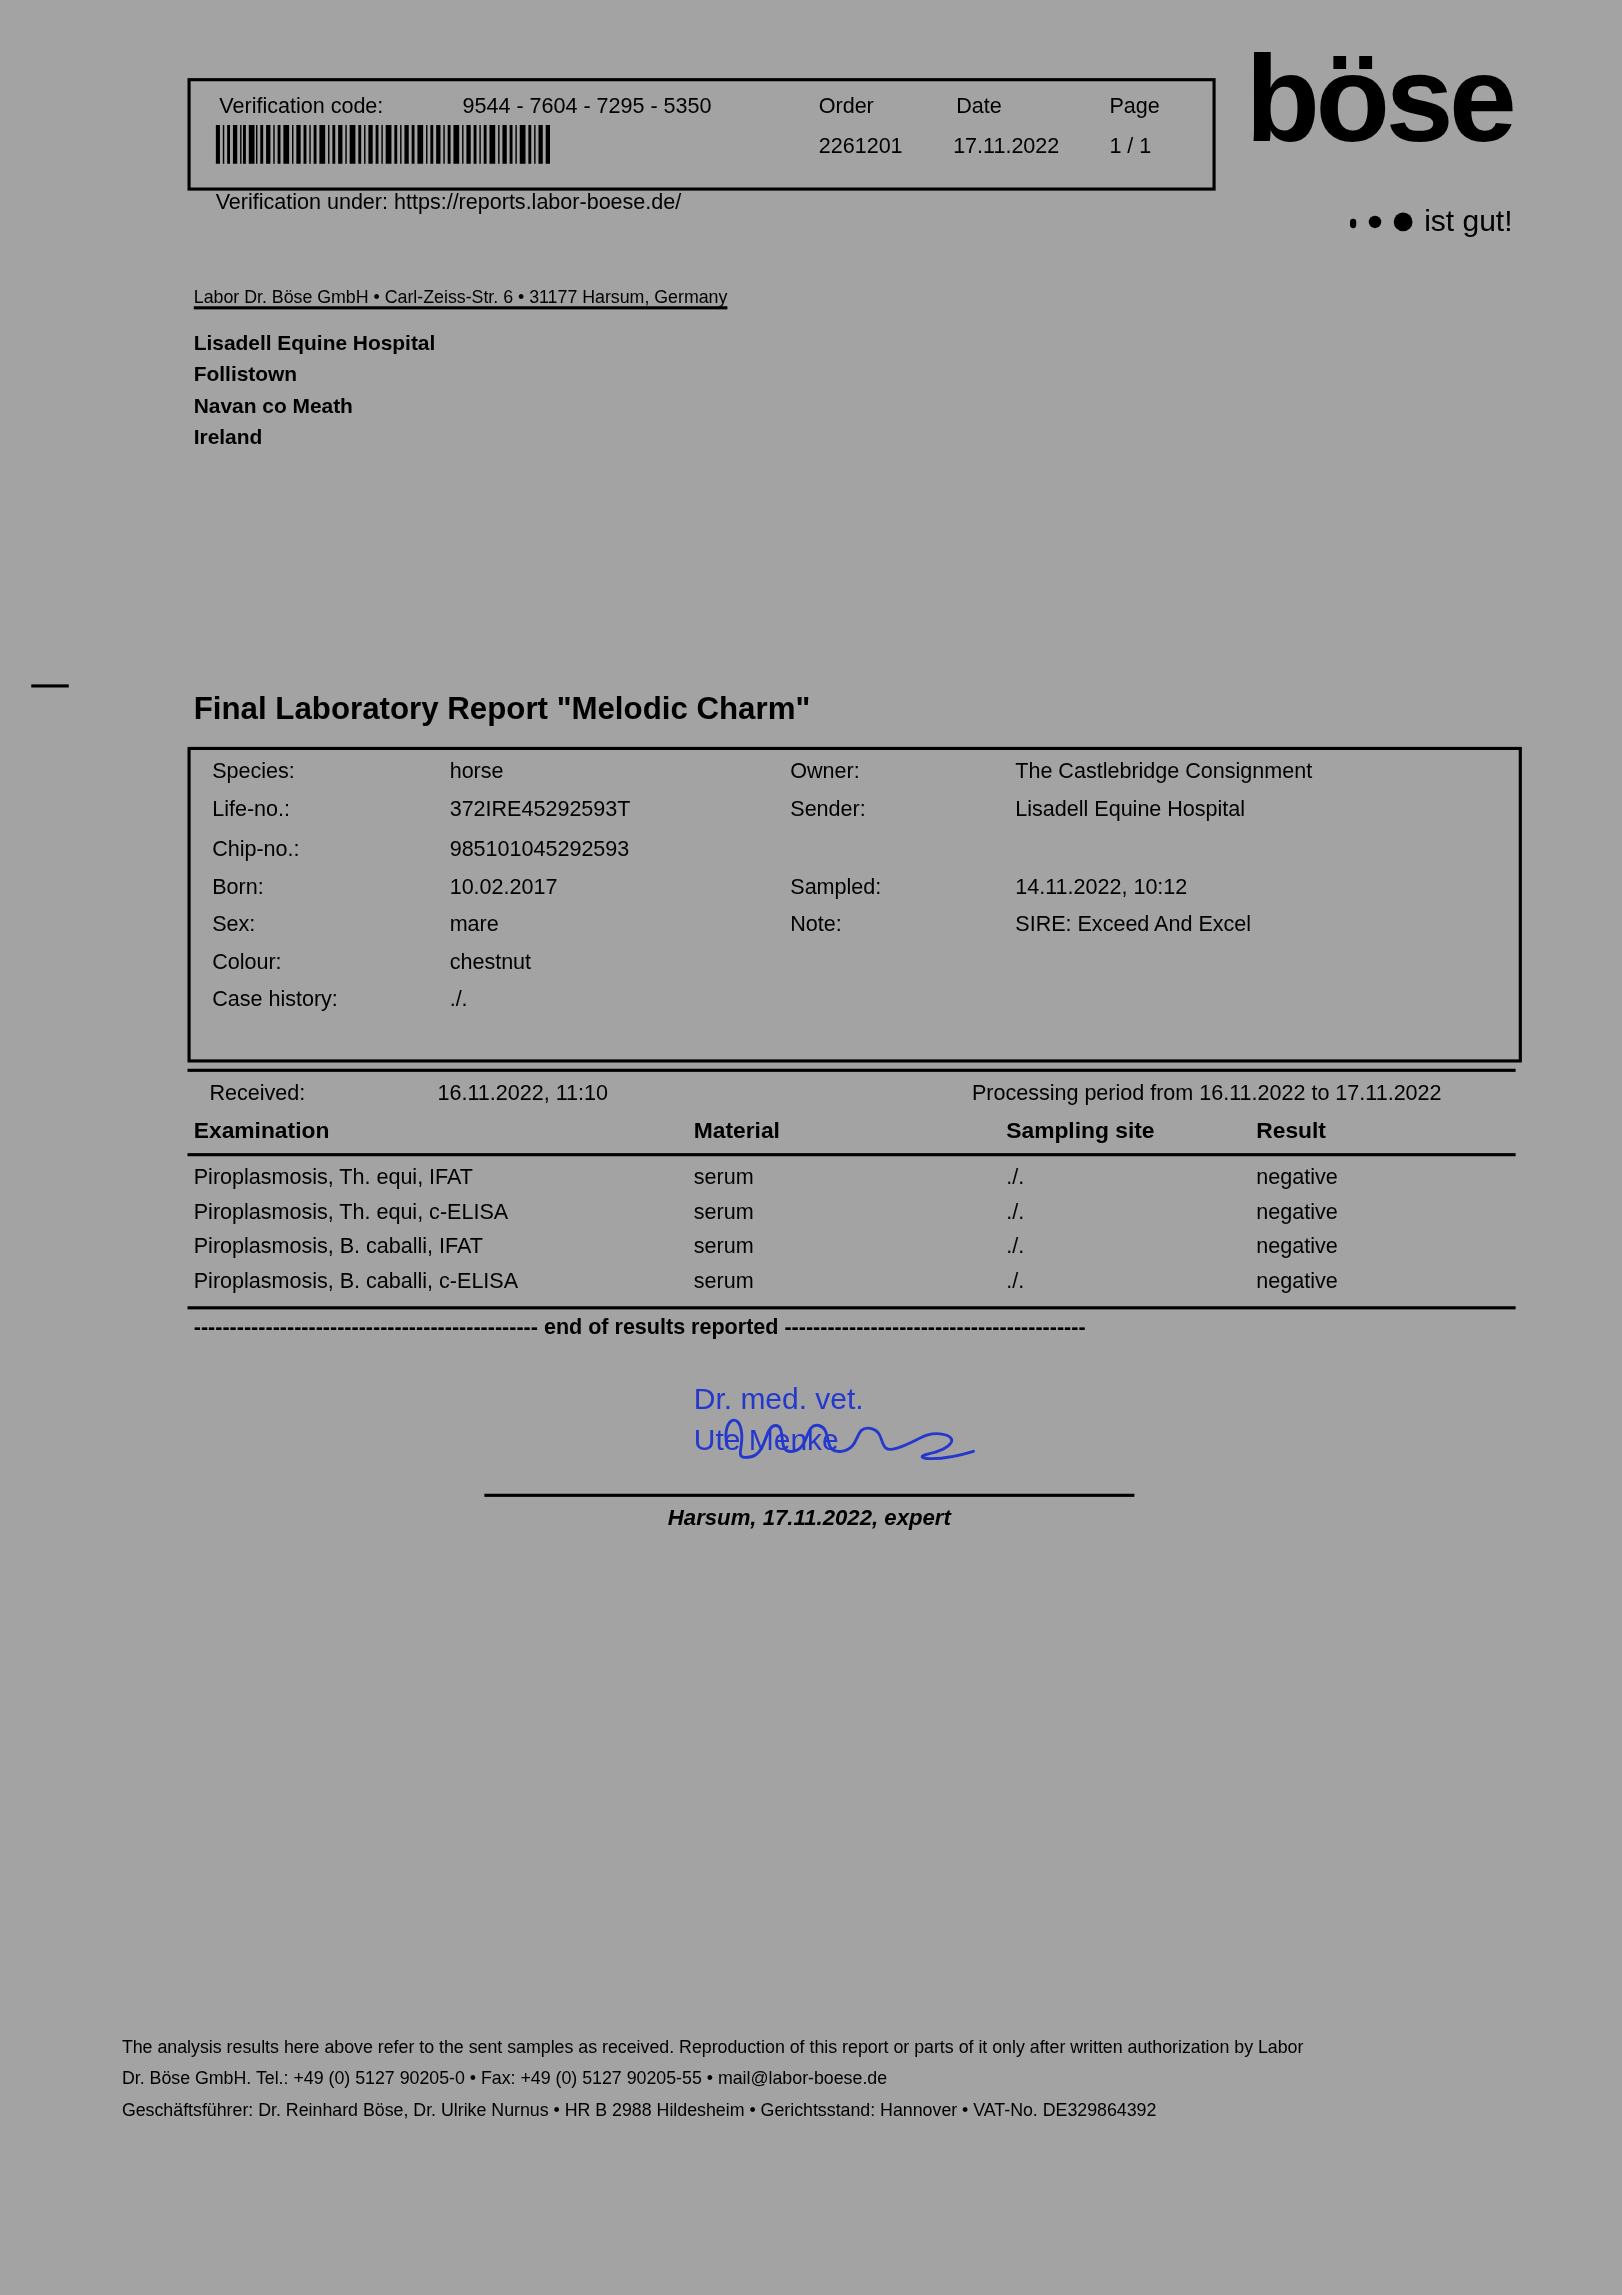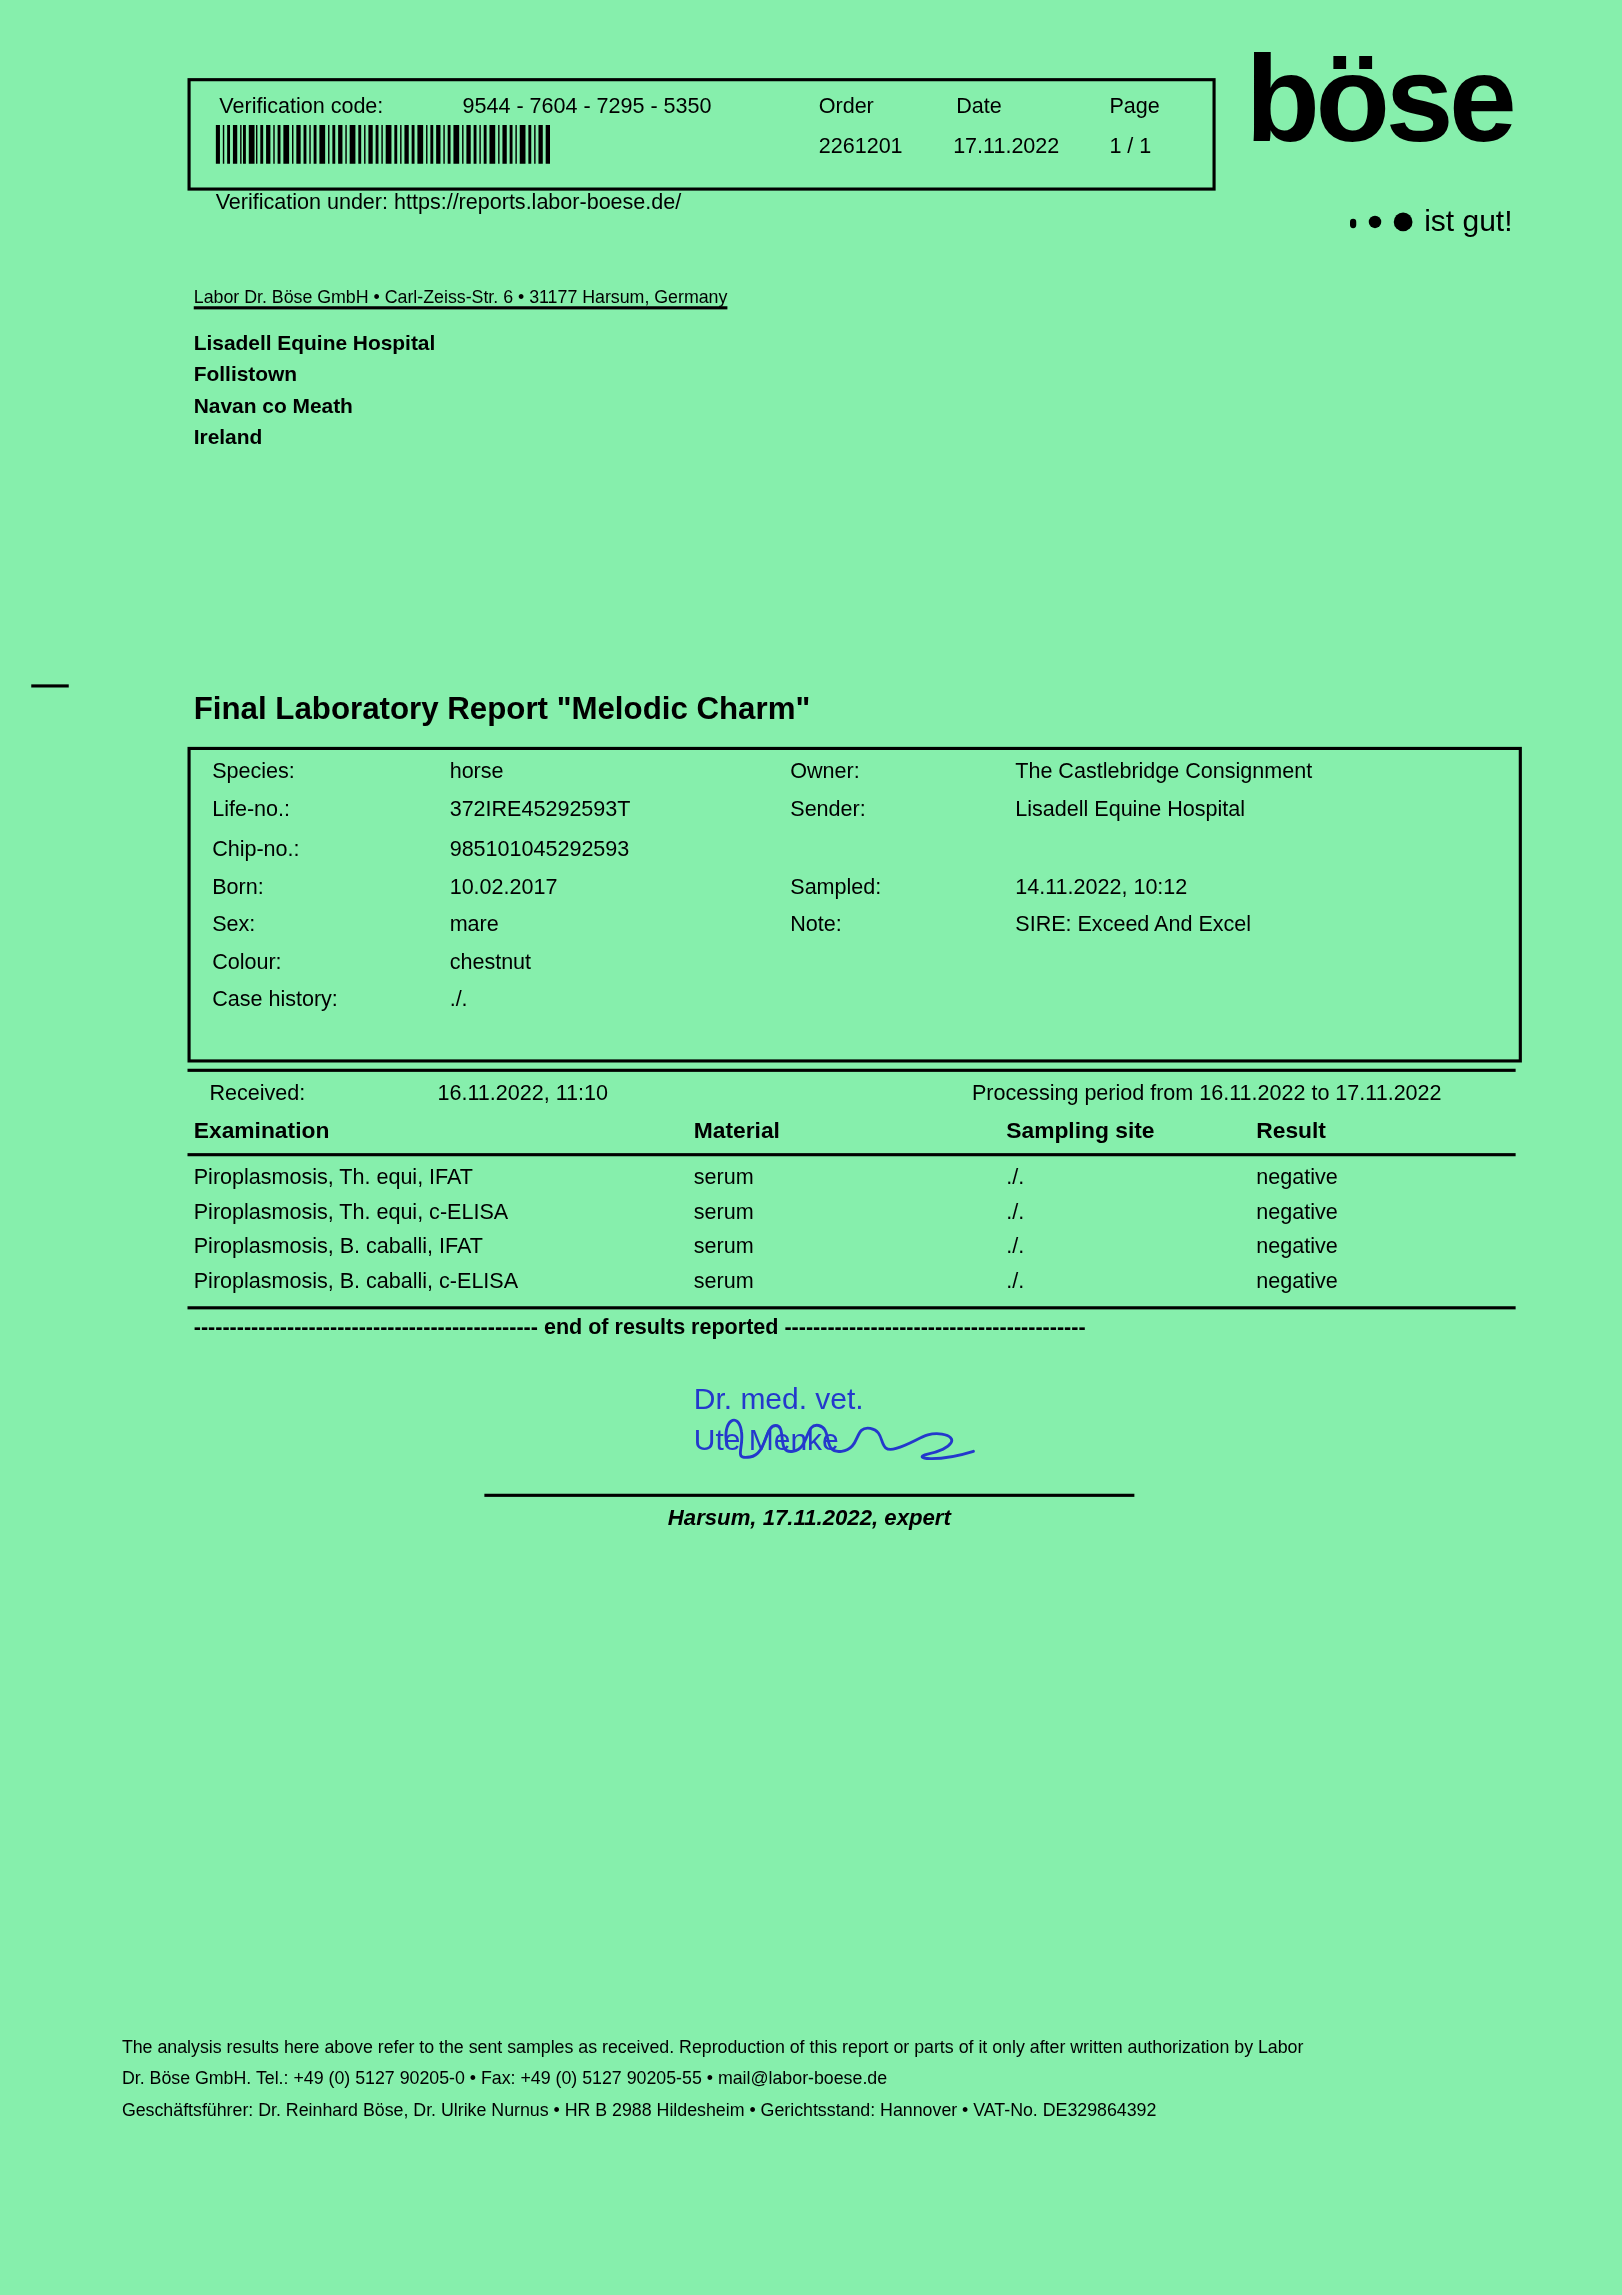--- a/index.html
+++ b/index.html
@@ -1,16 +1,16 @@
 <!DOCTYPE html>
 <html style="font-size:7.3px"><head>
 <meta charset="utf-8">
 <style>
   html,body{margin:0;padding:0;background:#ffffff;}
-  #canvas{position:relative;width:1623px;height:2295px;background:#86efac;overflow:hidden;}
+  #canvas{position:relative;width:1623px;height:2295px;background:#a3a3a3;overflow:hidden;}
   #scale{position:absolute;left:0;top:0;width:519px;height:735px;
          transform:scale(3.125);transform-origin:0 0;
          font-family:"Liberation Sans",sans-serif;color:#000;}
   .abs{position:absolute;}
   .rule{position:absolute;background:#000;}
   .blue{color:#2438cc;}
   .dot{display:inline-block;border-radius:50%;background:#000;margin:0 1.8px;}
   .d1{width:2.8px;height:2.8px;vertical-align:1.4px;}
   .d2{width:4.1px;height:4.1px;vertical-align:0.9px;}
   .d3{width:6px;height:6px;vertical-align:0;margin-right:4.1px;}

